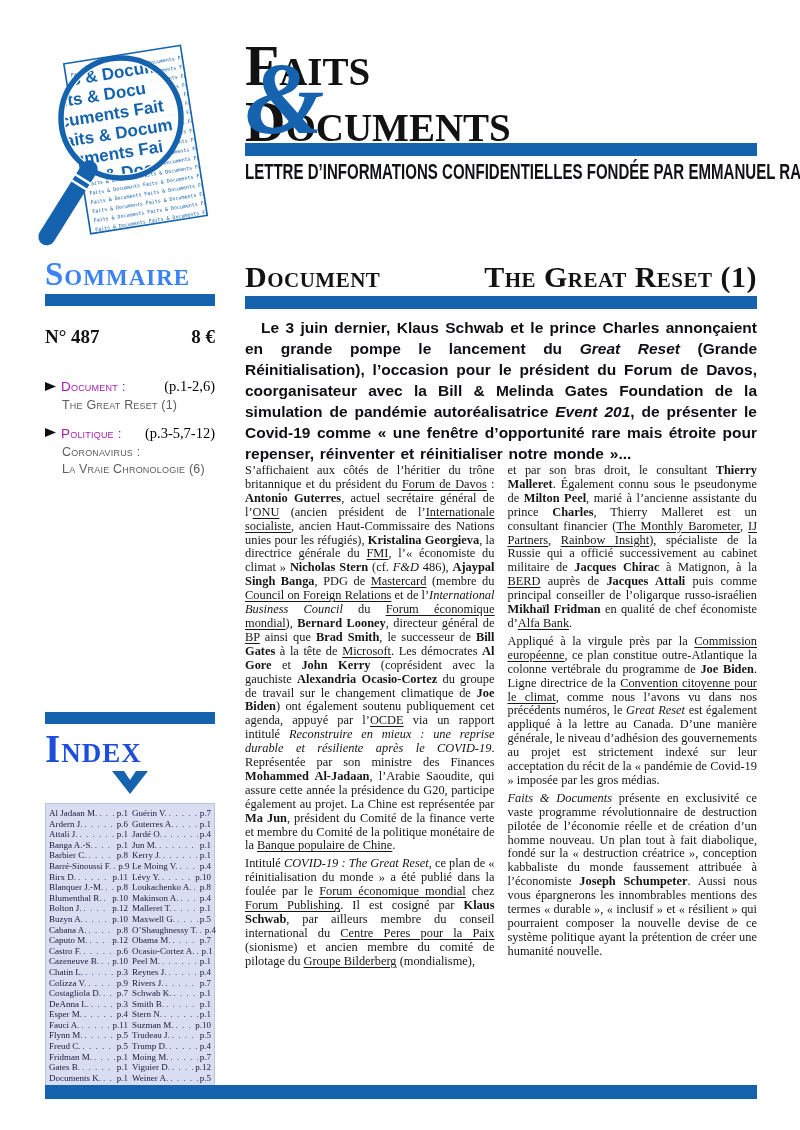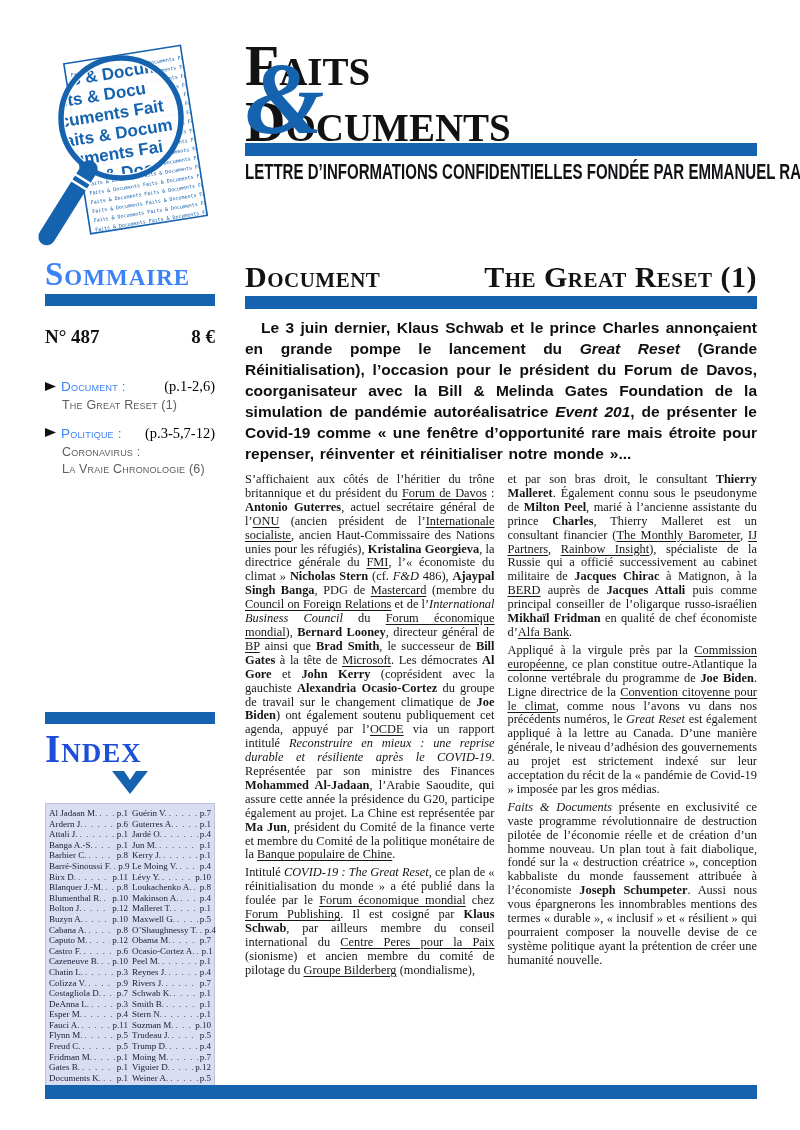--- a/index.html
+++ b/index.html
@@ -27,41 +27,41 @@
     font-family:"Liberation Sans","DejaVu Sans",sans-serif;font-weight:bold;font-size:21.5px;color:#121216;}
   
   .sidebar{position:absolute;left:45px;top:258px;width:170px;}
   .side-heading{font-family:"Liberation Serif",serif;font-weight:bold;font-variant:small-caps;font-size:33px;line-height:1;color:#3b82f6;letter-spacing:1px;}
   .side-bar-rule{height:12px;background:var(--accent);margin-top:3px;}
   .issue-row{display:flex;justify-content:space-between;margin-top:20px;font-weight:bold;font-size:19px;color:#111;}
   .toc{margin-top:30px;}
   .toc-item{margin-bottom:11px;}
   .toc-head{display:flex;align-items:baseline;}
   .bullet-ico{flex:0 0 auto;margin-right:5px;position:relative;top:0.5px;}
-  .toc-label{font-family:"Liberation Sans",sans-serif;font-variant:small-caps;font-size:13.5px;color:#3b82f6;letter-spacing:.2px;}
+  .toc-label{font-family:"Liberation Sans",sans-serif;font-variant:small-caps;font-size:13.5px;color:#a21caf;letter-spacing:.2px;}
   .toc-pages{margin-left:auto;font-size:14.5px;color:#000000;}
   .toc-sub{margin:2px 0 0 17px;font-family:"Liberation Sans",sans-serif;font-variant:small-caps;font-size:12.5px;line-height:1.35;color:#5d5d5d;white-space:pre-line;letter-spacing:.2px;}
   
   .index-sec{position:absolute;left:45px;top:712px;width:170px;}
   .idx-heading{font-family:"Liberation Serif",serif;font-weight:bold;font-variant:small-caps;font-size:39px;line-height:1;margin-top:5px;letter-spacing:1px;color:#1d4ed8;}
   .idx-arrow-wrap{text-align:center;margin:3px 0 5px;}
   .idx-panel{background:var(--index-bg);border:1px solid var(--index-border);padding:4px 3px;display:flex;gap:4px;text-align:center;}
   .idx-col{flex:1 1 0;min-width:0;}
   .idx-row{display:flex;align-items:baseline;font-size:9px;line-height:10.6px;color:#20203e;}
   .idx-name{white-space:nowrap;}
   .idx-dots{flex:1 1 auto;min-width:3px;overflow:hidden;white-space:nowrap;margin:0 2px;}
   .idx-dots::after{content:". . . . . . . . . . . . . . . . . . . .";letter-spacing:1px;}
   .idx-page{white-space:nowrap;}
   
   .article{position:absolute;left:245px;top:262px;width:512px;}
   .art-head{display:flex;justify-content:space-between;align-items:flex-end;}
   .art-sec-label,.art-title{font-family:"Liberation Serif",serif;font-weight:bold;font-variant:small-caps;font-size:30px;line-height:1;color:#131313;letter-spacing:.5px;}
   .art-bar{height:13px;background:var(--accent);margin-top:4px;}
   .intro{margin-top:8px;font-family:"Liberation Sans","DejaVu Sans",sans-serif;font-weight:bold;font-size:15.5px;line-height:21px;text-align:justify;text-indent:16px;color:#0f0f13;word-spacing:1.5px;}
-  .cols{display:flex;gap:13px;margin-top:9px;}
+  .cols{display:flex;gap:13px;}
   .col{flex:1 1 0;min-width:0;font-size:12.4px;line-height:13.9px;text-align:justify;color:#161616;
     -webkit-hyphens:auto;hyphens:auto;}
   .body-para{margin:0 0 4px;}
   .rb{font-weight:bold;}
   .ri{font-style:italic;}
   .ru{text-decoration:underline;text-underline-offset:1.5px;text-decoration-thickness:.8px;}
   
   .footer-bar{position:absolute;left:45px;top:1085px;width:712px;height:14px;background:var(--accent);}
 </style>
 </head>

